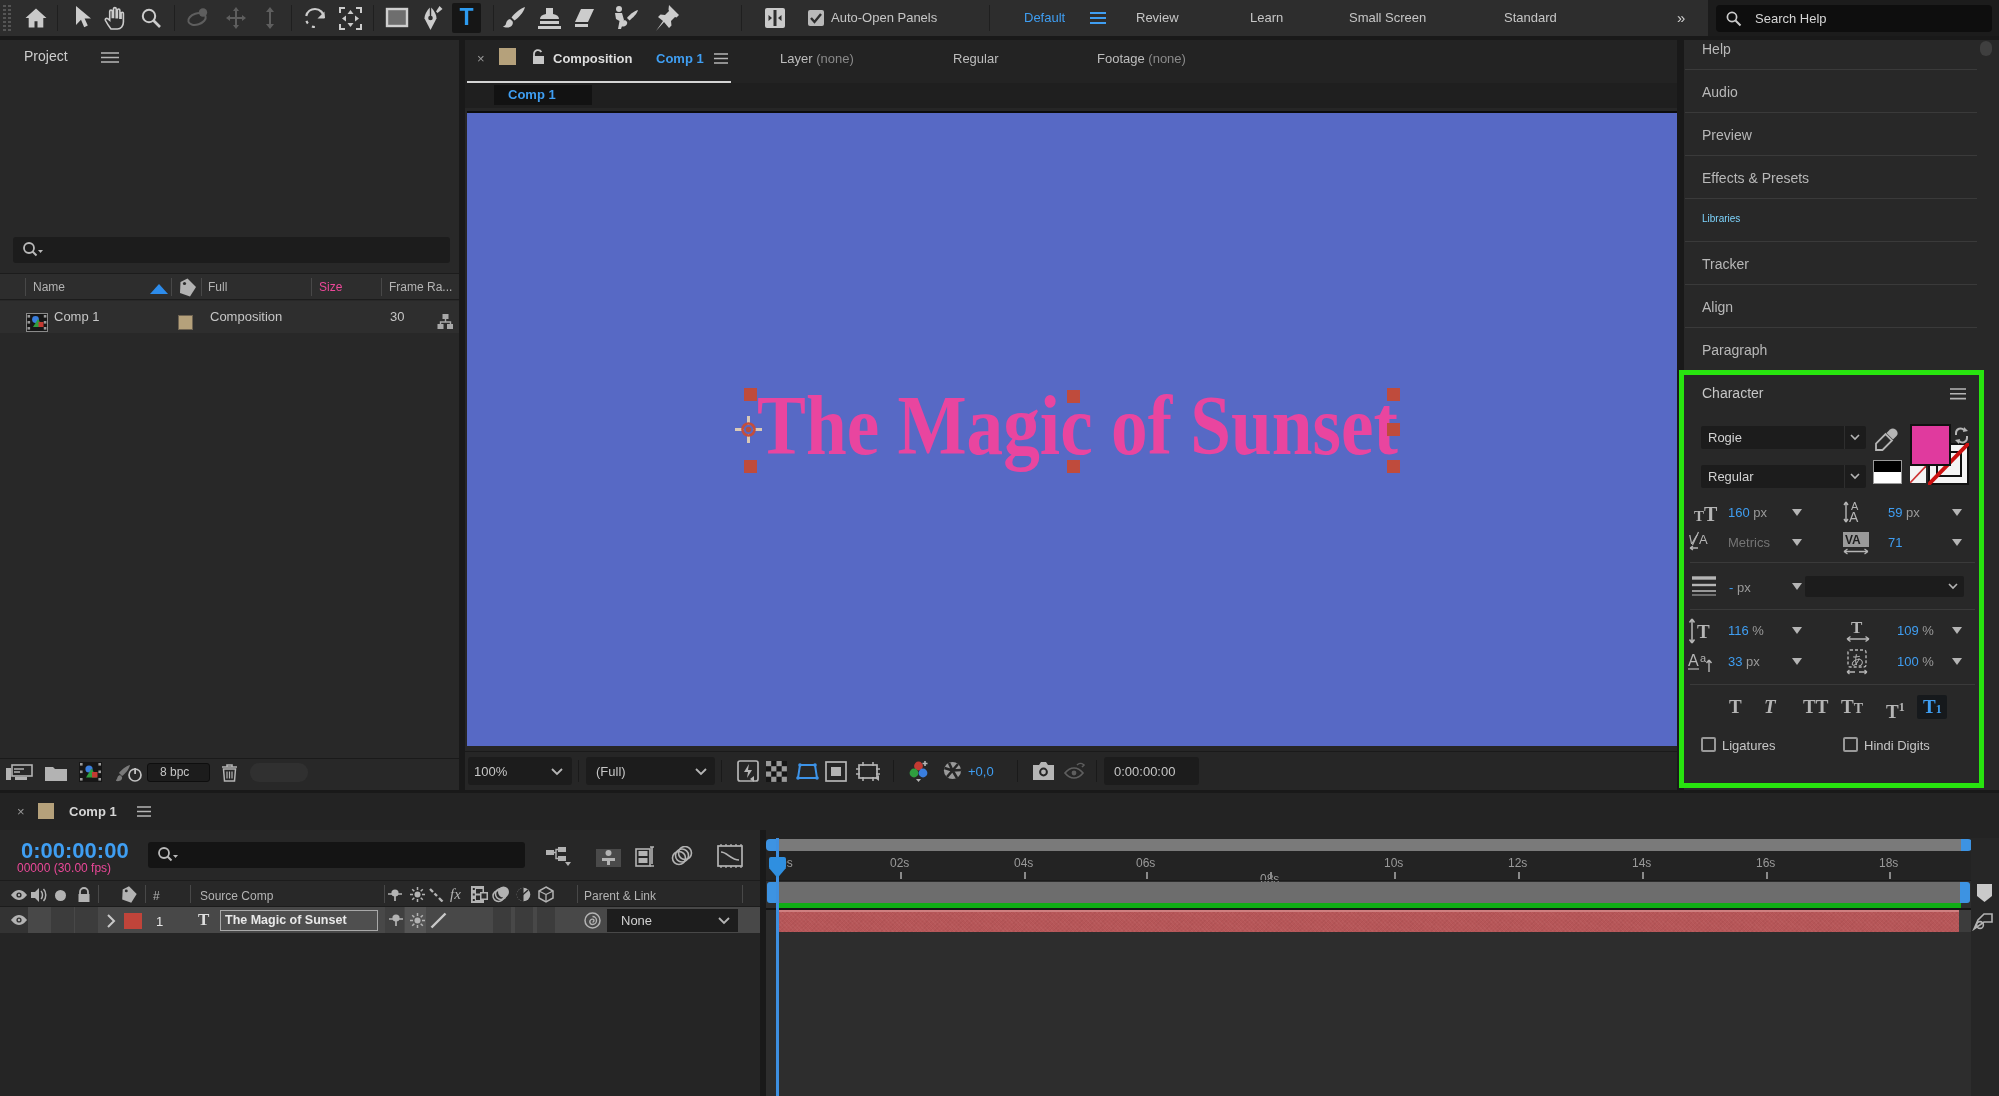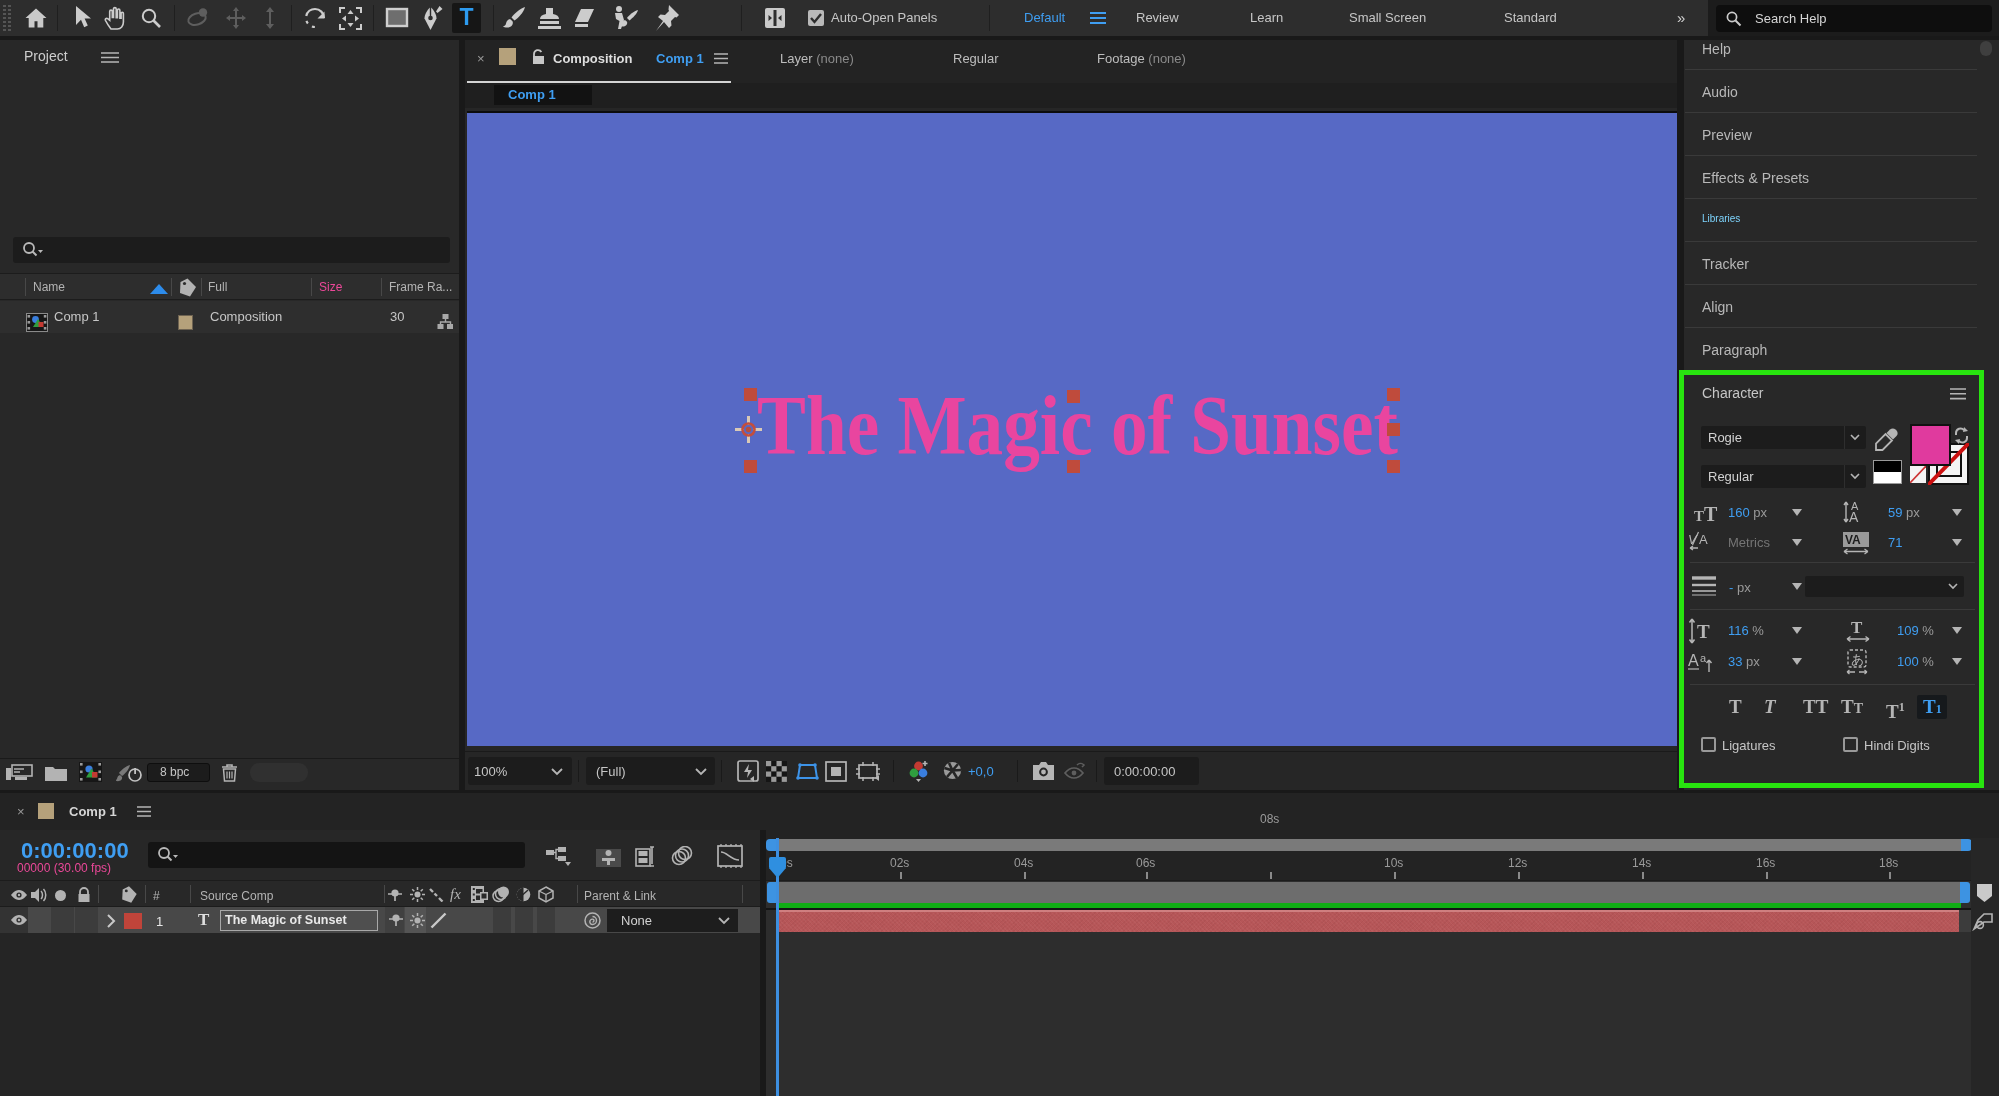--- a/index.html
+++ b/index.html
@@ -843,21 +843,21 @@
 <div class="a" style="left:766px;top:838px;width:1205px;height:14px;background:#232323"></div>
 <div class="a" style="left:776px;top:839px;width:1186px;height:12px;background:#7a7a7a"></div>
 <div class="a" style="left:766px;top:839px;width:11px;height:12px;background:#3d93e2;border-radius:4px 0 0 4px"></div>
 <div class="a" style="left:1961px;top:839px;width:11px;height:12px;background:#3d93e2;border-radius:0 4px 4px 0"></div>
 
 <div class="a" style="left:766px;top:852px;width:1205px;height:28px;background:#232323"></div>
 <div class="a dim" style="left:780px;top:856px;font-size:12px">0s</div>
 <div class="a dim" style="left:890px;top:856px;font-size:12px">02s</div>
 <div class="a dim" style="left:1014px;top:856px;font-size:12px">04s</div>
 <div class="a dim" style="left:1136px;top:856px;font-size:12px">06s</div>
-<div class="a dim" style="left:1260px;top:812px;font-size:12px">08s</div>
+<div class="a dim" style="left:1260px;top:872px;font-size:12px">08s</div>
 <div class="a dim" style="left:1384px;top:856px;font-size:12px">10s</div>
 <div class="a dim" style="left:1508px;top:856px;font-size:12px">12s</div>
 <div class="a dim" style="left:1632px;top:856px;font-size:12px">14s</div>
 <div class="a dim" style="left:1756px;top:856px;font-size:12px">16s</div>
 <div class="a dim" style="left:1879px;top:856px;font-size:12px">18s</div>
 <div class="a" style="left:900px;top:872px;width:2px;height:7px;background:#8a8a8a"></div>
 <div class="a" style="left:1024px;top:872px;width:2px;height:7px;background:#8a8a8a"></div>
 <div class="a" style="left:1146px;top:872px;width:2px;height:7px;background:#8a8a8a"></div>
 <div class="a" style="left:1270px;top:872px;width:2px;height:7px;background:#8a8a8a"></div>
 <div class="a" style="left:1394px;top:872px;width:2px;height:7px;background:#8a8a8a"></div>

